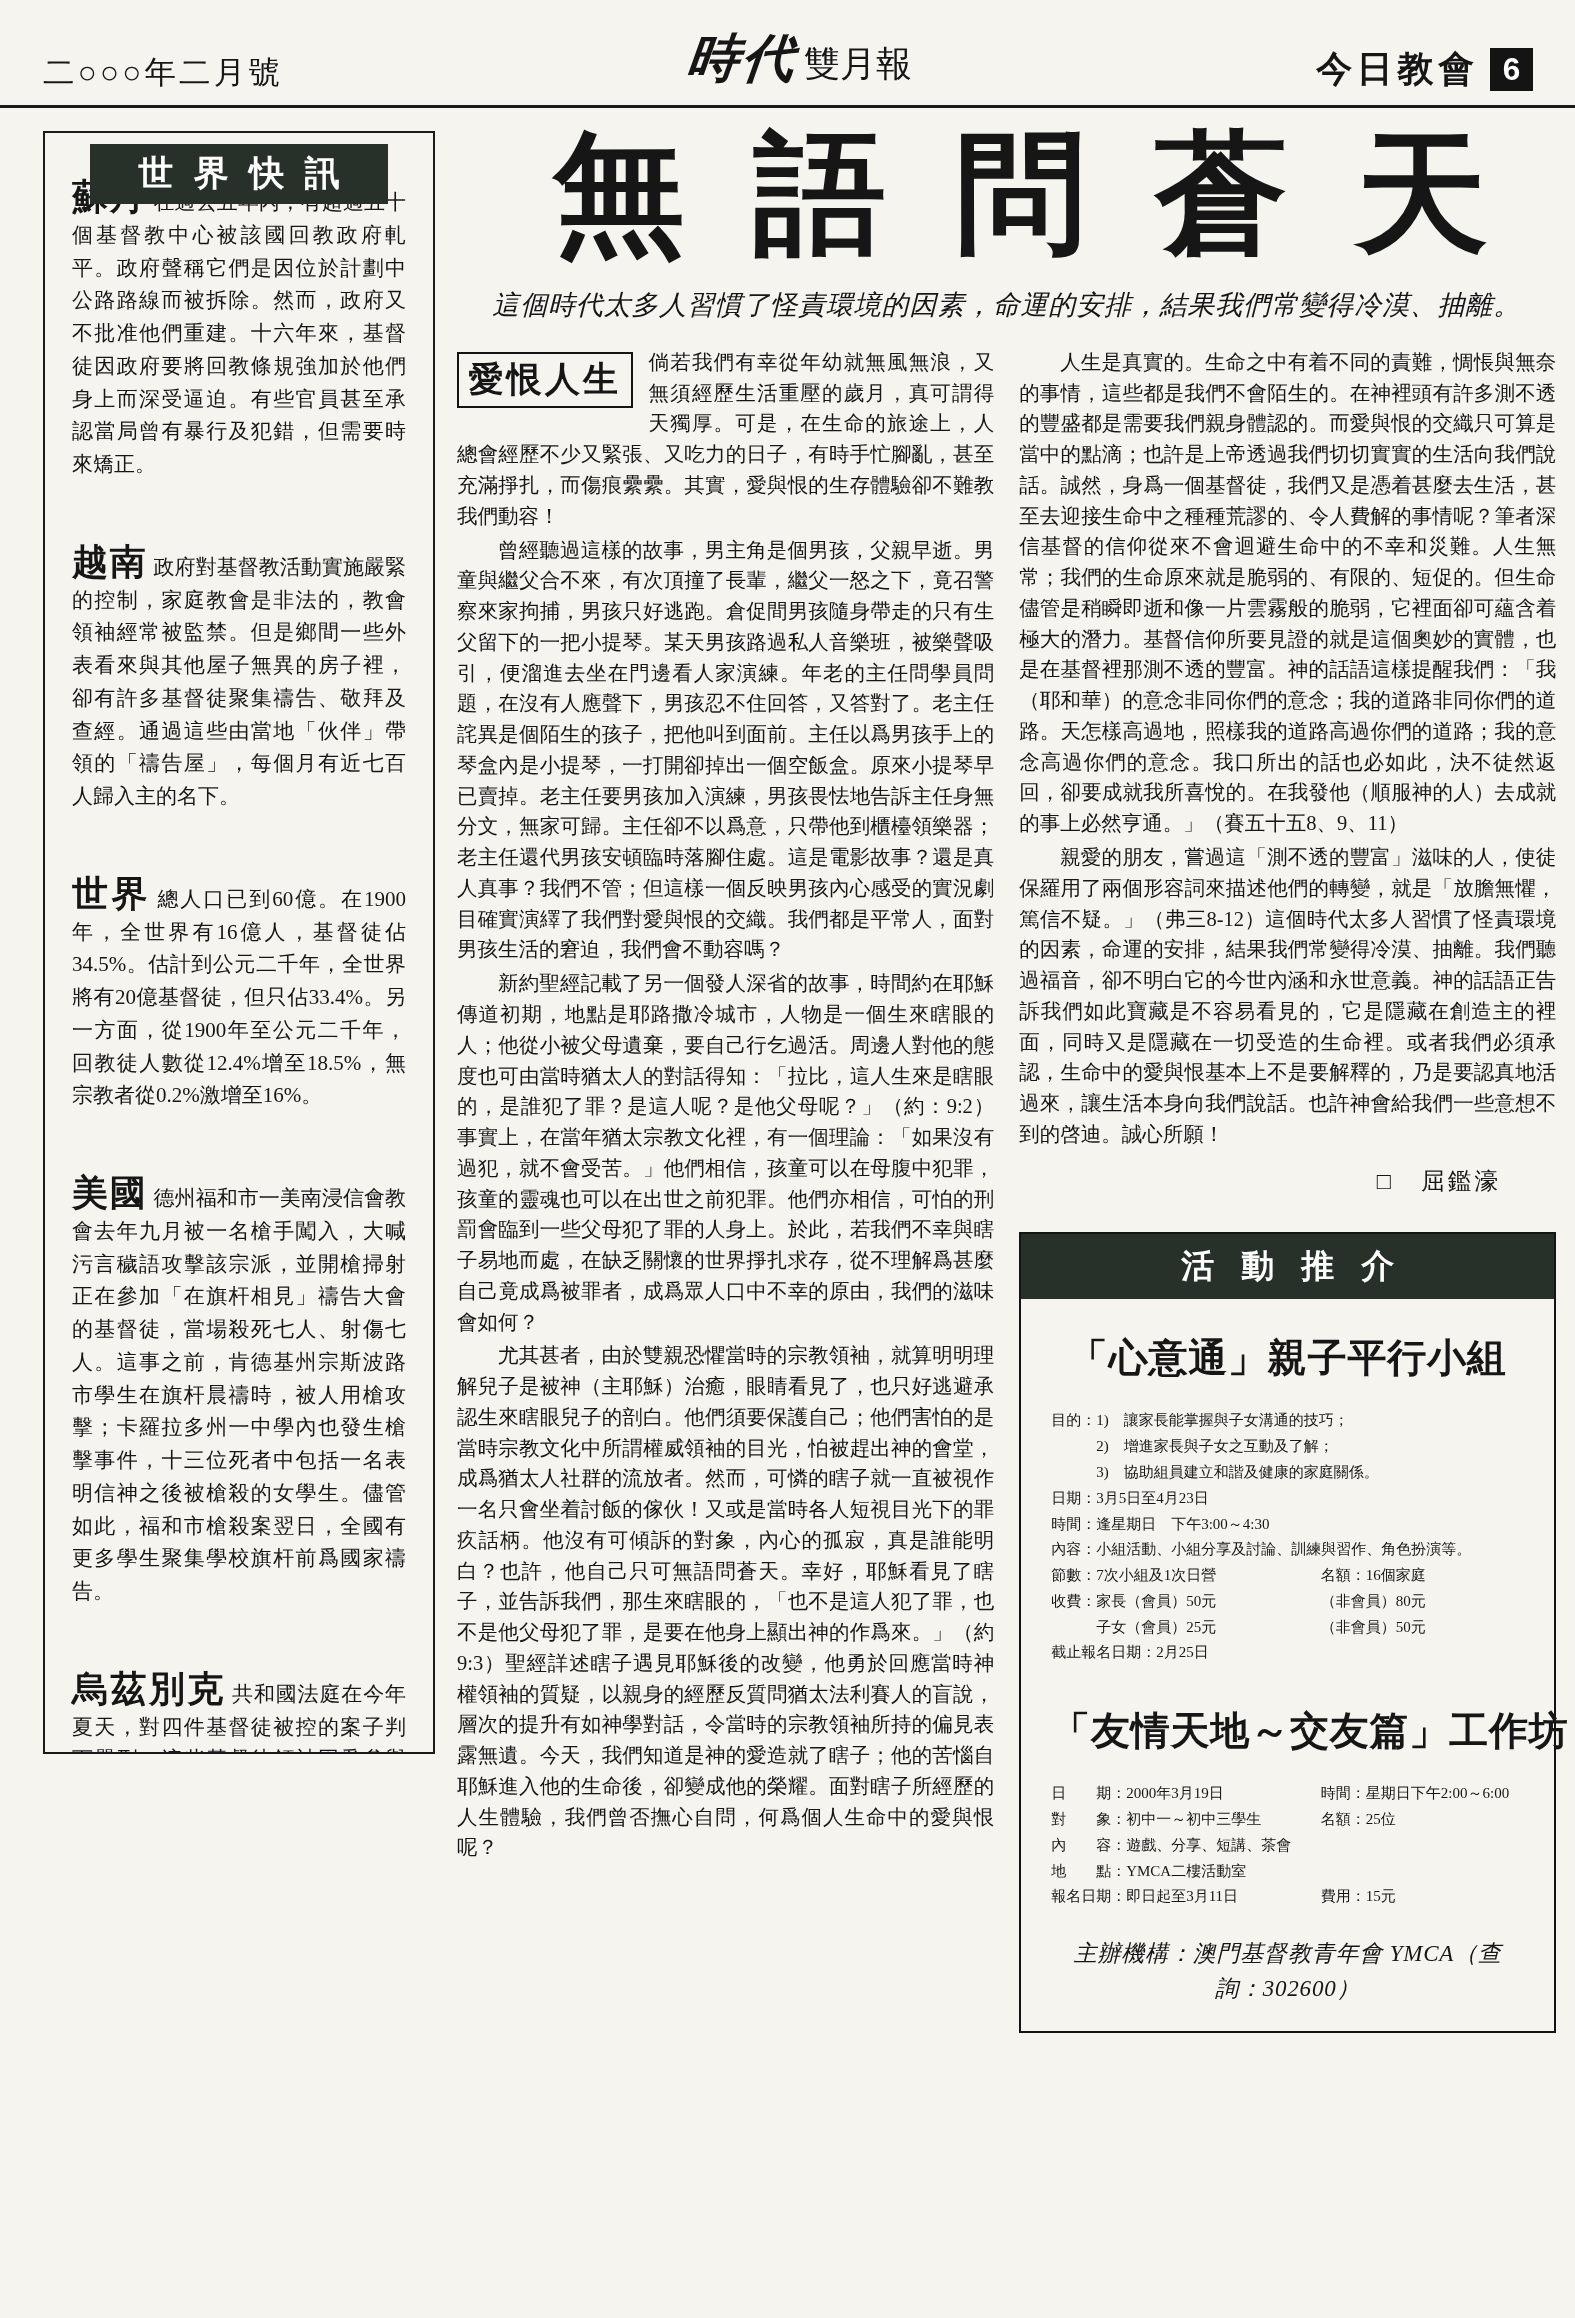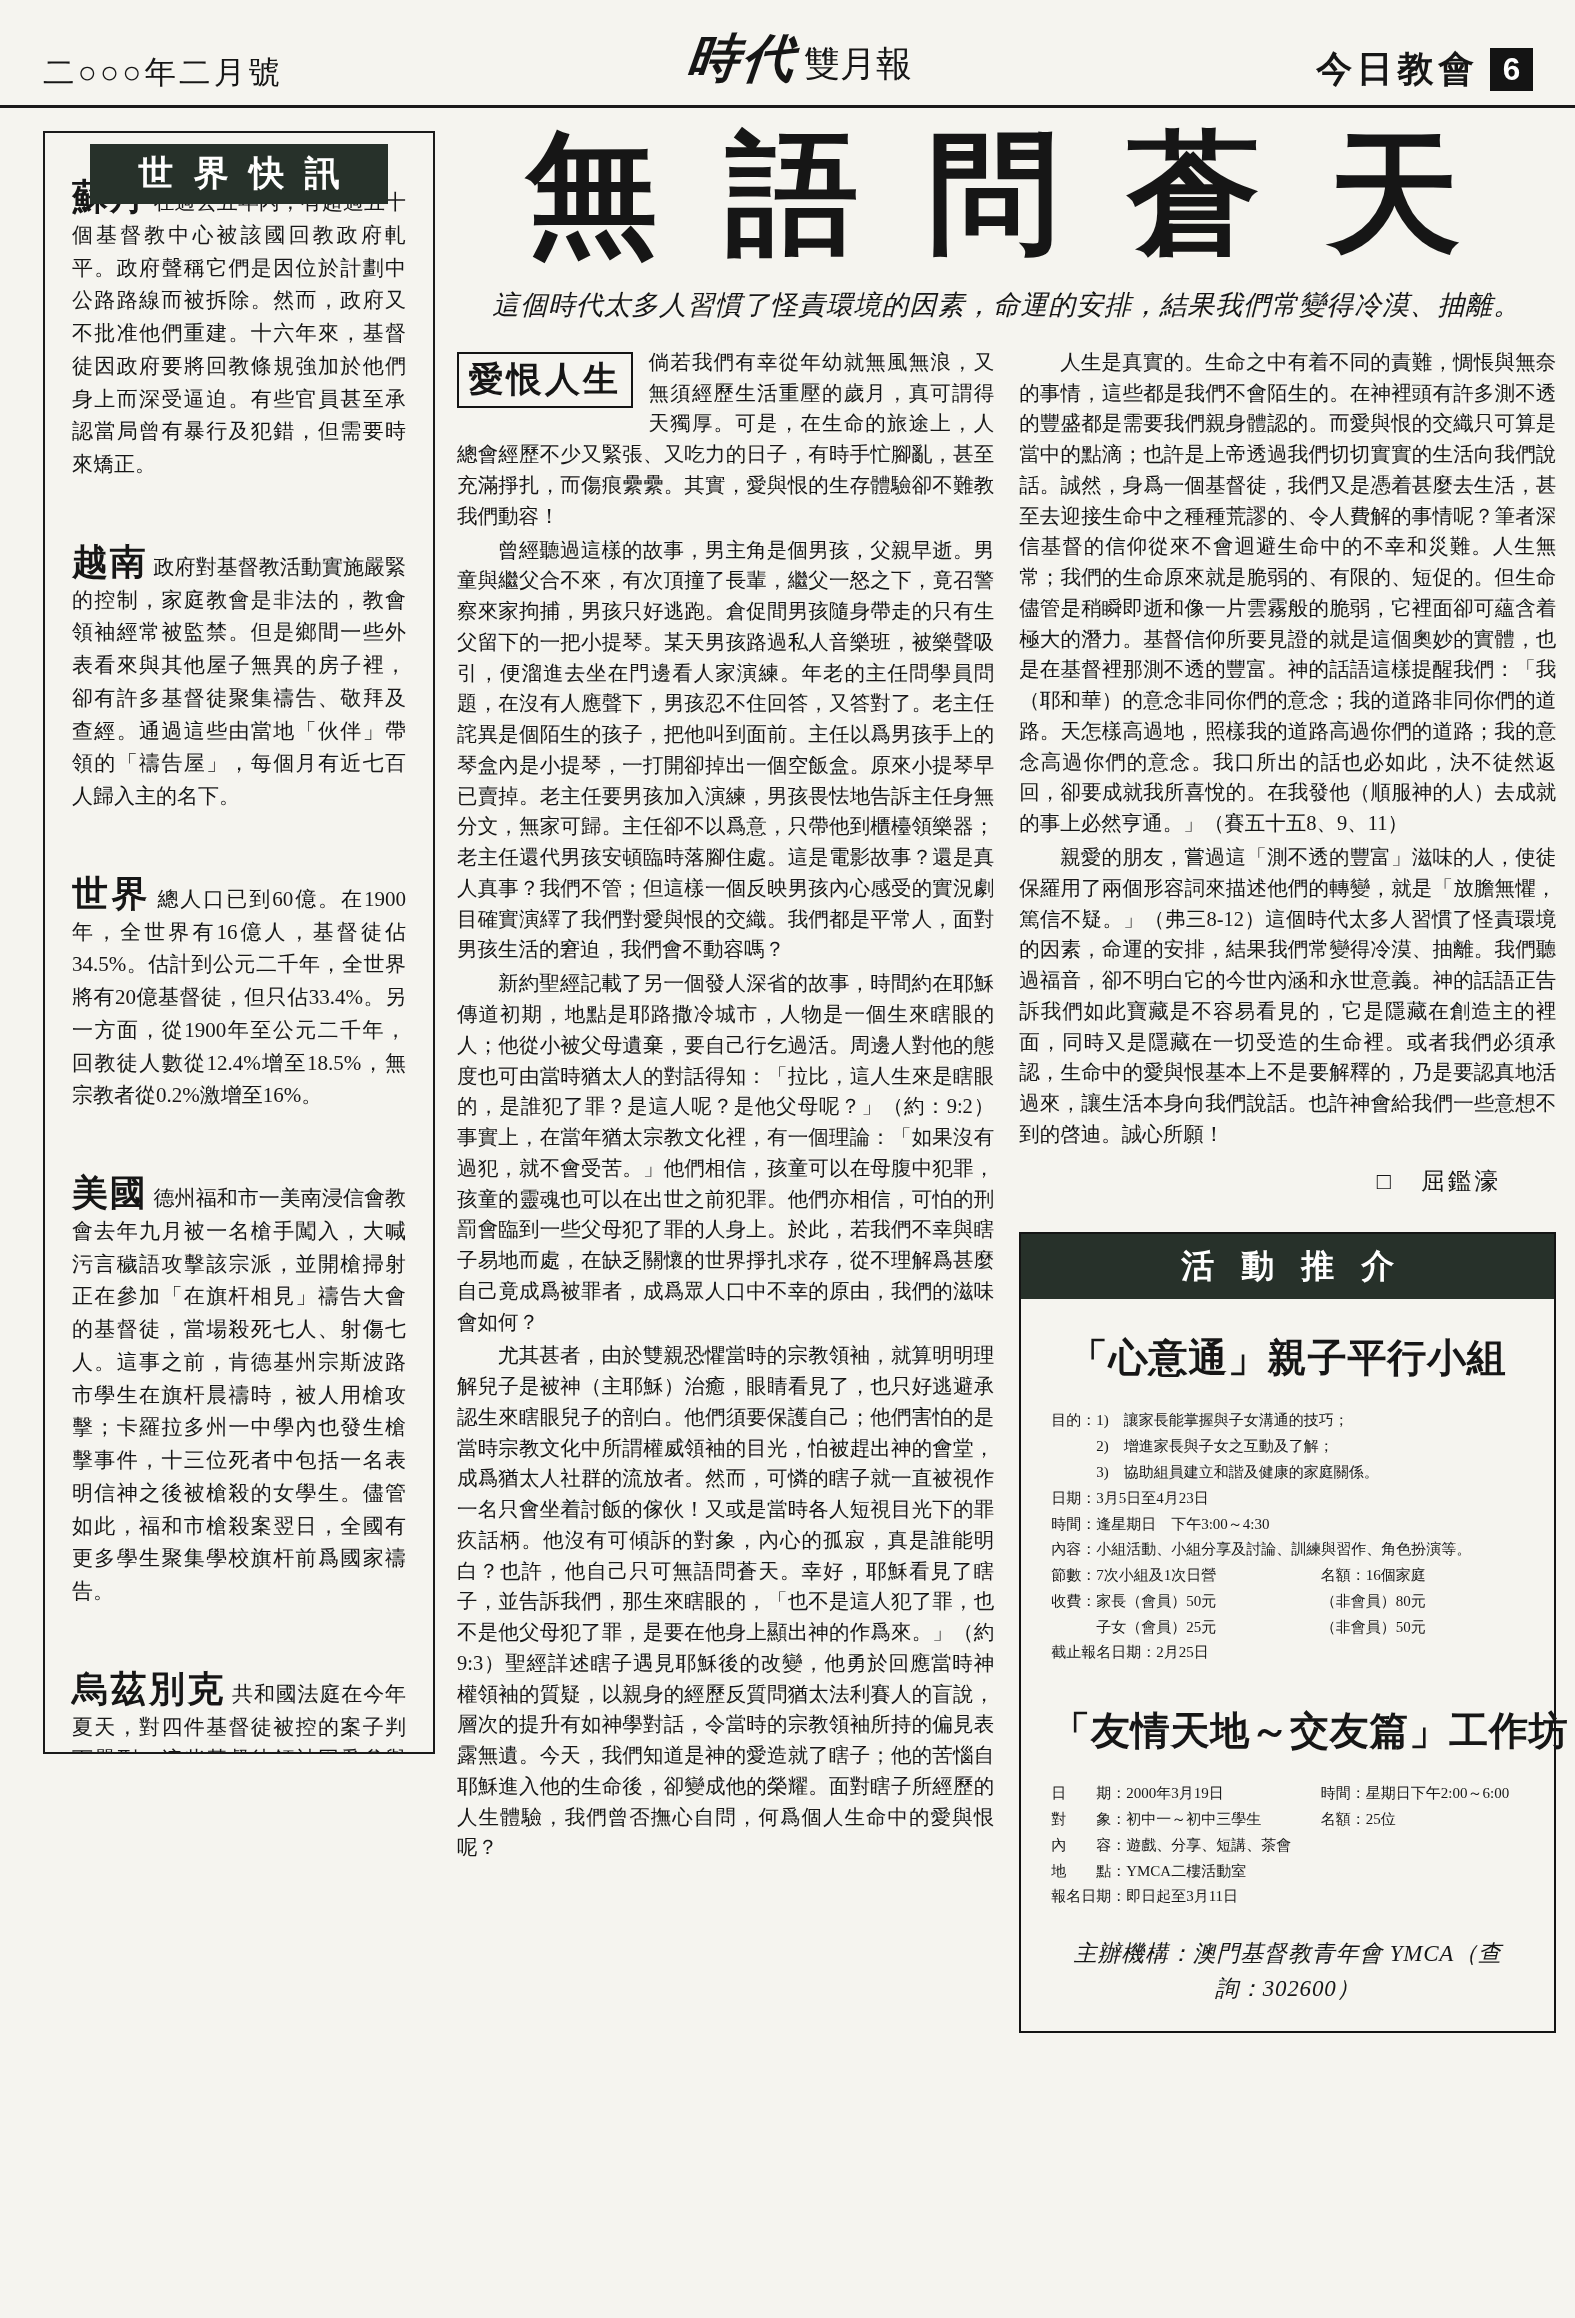--- a/index.html
+++ b/index.html
@@ -35,21 +35,21 @@
     position:absolute;top:-25px;left:50%;transform:translateX(-50%);
     background:#27312a;color:#fff;width:298px;text-align:center;
     font-size:35px;font-weight:bold;letter-spacing:20.5px;padding:6.3px 0 6.3px 20.5px;box-sizing:border-box;margin-top:36px;
   }
   .briefs-body{padding:46px 27px 15.8px 27px;font-size:21px;line-height:1.56;text-align:justify;overflow:hidden;height:100%;box-sizing:border-box;display:flex;flex-direction:column;gap:36px;}
   .brief{margin-bottom:27px;}
   .brief-region{font-size:36px;font-weight:bold;letter-spacing:1.6px;margin-right:6.3px;line-height:1;}
   
   .article{flex:1;min-width:0;}
   .article-title{
-    font-size:132px;font-weight:bold;text-align:left;line-height:1.1;
+    font-size:132px;font-weight:bold;text-align:right;line-height:1.1;
     letter-spacing:0.52em;text-indent:0.52em;margin:14px 0 20.5px 0;white-space:nowrap;
   }
   .article-subtitle{
     text-align:center;font-size:27px;font-style:italic;letter-spacing:0.8px;margin:0 0 23.6px 0;
   }
   .article-cols{display:flex;gap:25px;font-size:20.5px;line-height:1.5;text-align:justify;}
   .article-col{flex:1;min-width:0;}
   .tag-box{
     float:left;border:2.4px solid #141414;font-size:35px;font-weight:bold;
     padding:6.3px 9.5px;margin:4.7px 15.8px 6.3px 0;letter-spacing:3.2px;line-height:1.15;white-space:nowrap;
@@ -172,20 +172,21 @@
                     <span class="r">名額：25位</span>
                   </div>
                 <div class="event-line single">
                     <span class="l">內　　容：遊戲、分享、短講、茶會</span>
                   </div>
                 <div class="event-line single">
                     <span class="l">地　　點：YMCA二樓活動室</span>
                   </div>
                 <div class="event-line">
                     <span class="l">報名日期：即日起至3月11日</span>
+                    <span class="r">費用：15元</span>
                   </div>
               </div>
 
               <div class="organizer">主辦機構：澳門基督教青年會 YMCA（查詢：302600）</div>
             </div>
           </section>
         </div>
       </div>
     </main>
   </div>

